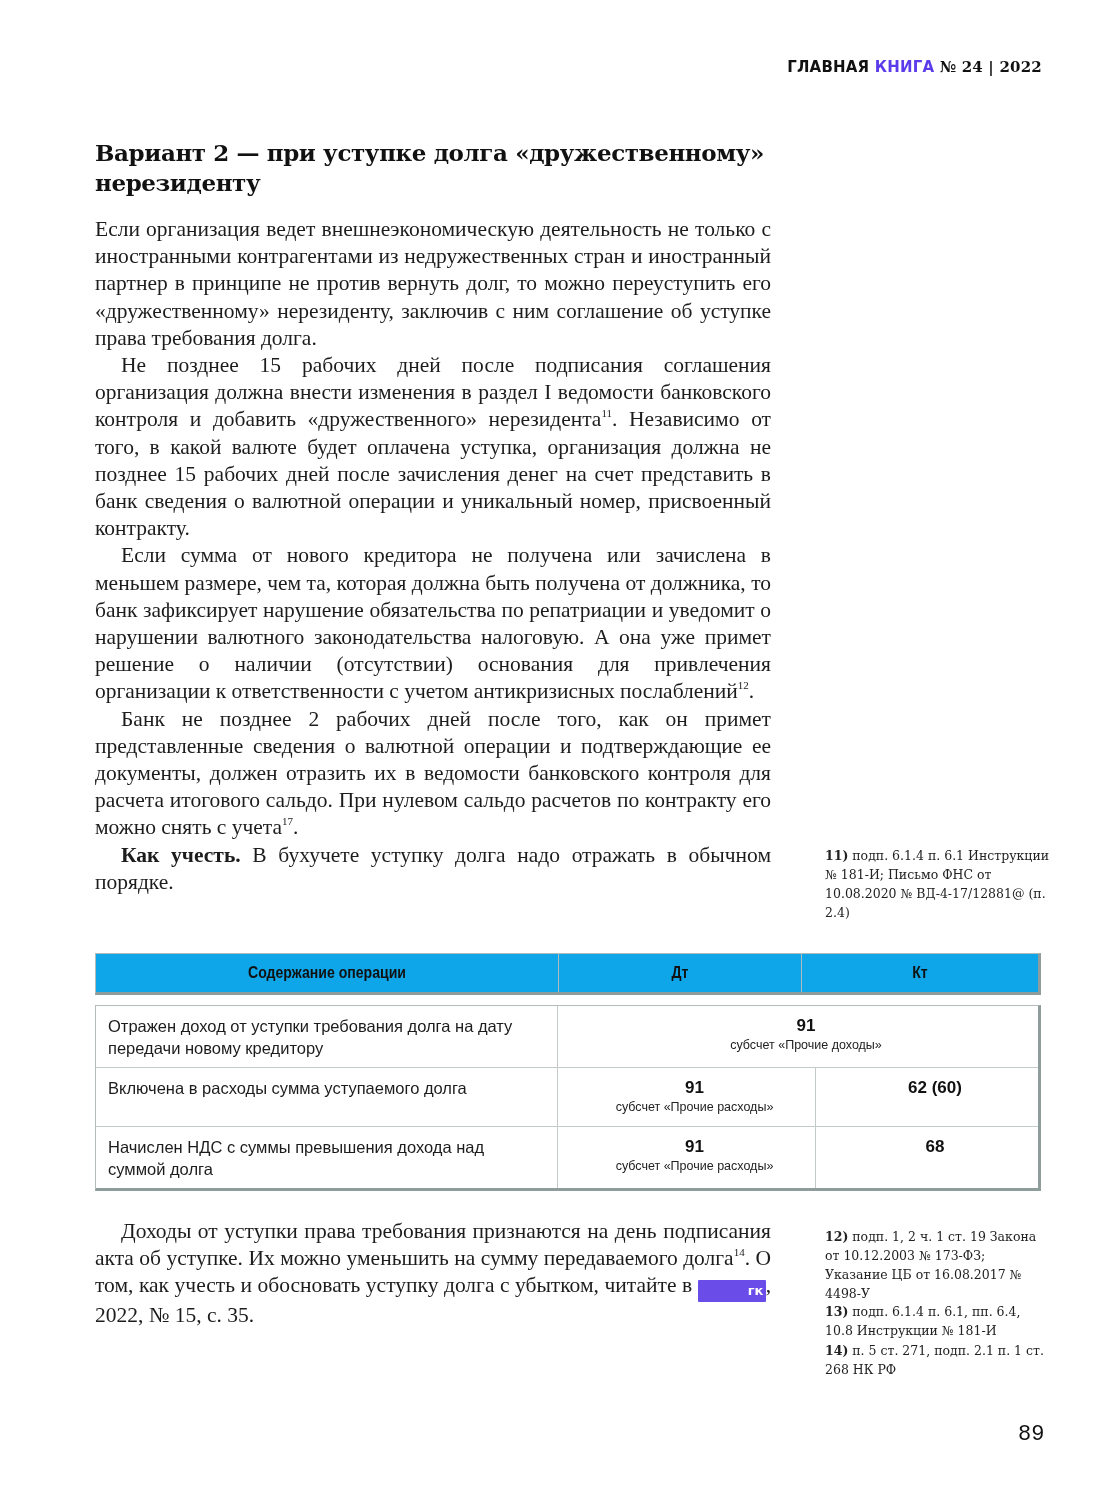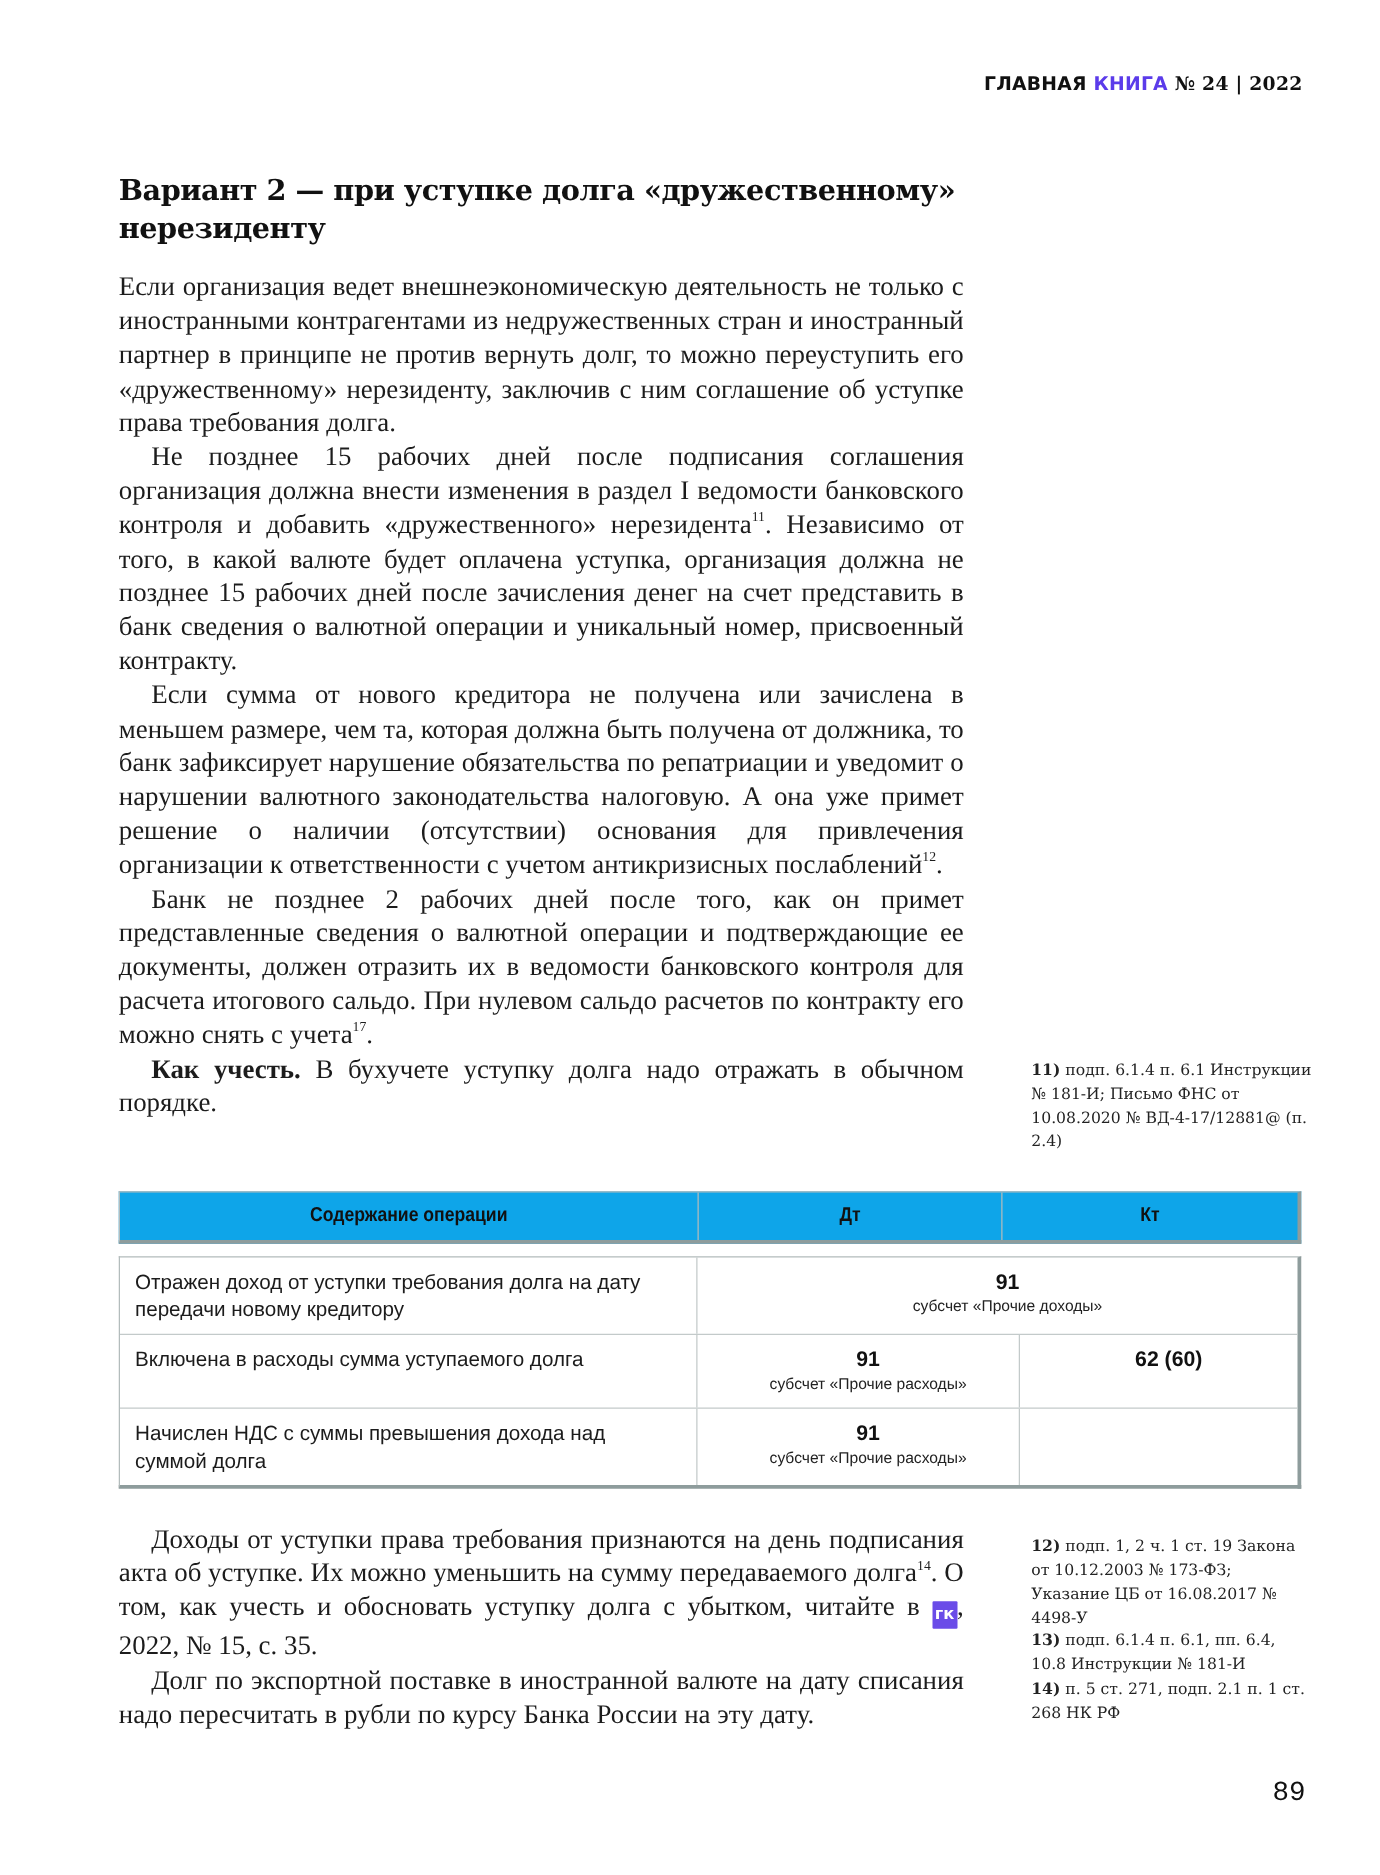--- a/index.html
+++ b/index.html
@@ -67,21 +67,21 @@
     .ops-row > .cell.c1 { width: 462px; font-size: 16.5px; line-height: 22px; color: #1c1c1c; border-right: 1px solid #c3caca; }
     .ops-row > .cell.c2 { width: 242px; text-align: center; border-right: 1px solid #c3caca; }
     .ops-row > .cell.c3 { flex: 1; text-align: center; }
     .acct { font-weight: bold; font-size: 17px; line-height: 22px; color: #111; }
     .sub { font-size: 12.5px; line-height: 16px; color: #222; }
 
     .gk-badge {
       display: inline-block; width: 20px; height: 22px; background: #6a4ce8;
       color: #fff; font-family: "DejaVu Sans", sans-serif; font-weight: bold;
       font-size: 13px; line-height: 22px; text-align: center; vertical-align: -3px;
-      text-indent: 0; border-radius: 1px;
+      text-indent: 0; border-radius: 1px; padding-left: 48px;
     }
     .page-number {
       position: absolute; left: 1018px; top: 1422px;
       font-family: Liberation Mono, monospace; font-size: 22px; color: #111;
     }
   </style>
 </head>
 <body>
 
 <div class="running-head">
@@ -130,27 +130,30 @@
         <div class="acct">62 (60)</div>
         <div class="sub"></div>
       </div>
     </div>
     <div class="ops-row">
       <div class="cell c1">Начислен НДС с суммы превышения дохода над суммой долга</div>
       <div class="cell c2">
         <div class="acct">91</div>
         <div class="sub">субсчет «Прочие расходы»</div>
       </div>
+      <div class="cell c3">
+        <div class="acct">68</div>
+        <div class="sub"></div>
+      </div>
     </div>
   </div>
 </div>
 
 <div class="body-text" style="top:1218px;">
   <p class="indent"><span>Доходы от уступки права требования признаются на день подписания акта об уступке. Их можно уменьшить на сумму передаваемого долга</span><sup>14</sup><span>. О том, как учесть и обосновать уступку долга с убытком, читайте в </span><span class="gk-badge">гк</span><span>, 2022, № 15, с. 35.</span></p>
-  <p class="indent">Долг по экспортной поставке в иностранной валюте на дату списания надо пересчитать в рубли по курсу Банка России на эту дату.</p>
 </div>
 
 <div class="footnote" style="top:1227px;">
   <b>12)</b><span> подп. 1, 2 ч. 1 ст. 19 Закона от 10.12.2003 № 173-ФЗ; Указание ЦБ от 16.08.2017 № 4498-У</span>
 </div>
 <div class="footnote" style="top:1302px;">
   <b>13)</b><span> подп. 6.1.4 п. 6.1, пп. 6.4, 10.8 Инструкции № 181-И</span>
 </div>
 <div class="footnote" style="top:1341px;">
   <b>14)</b><span> п. 5 ст. 271, подп. 2.1 п. 1 ст. 268 НК РФ</span>

